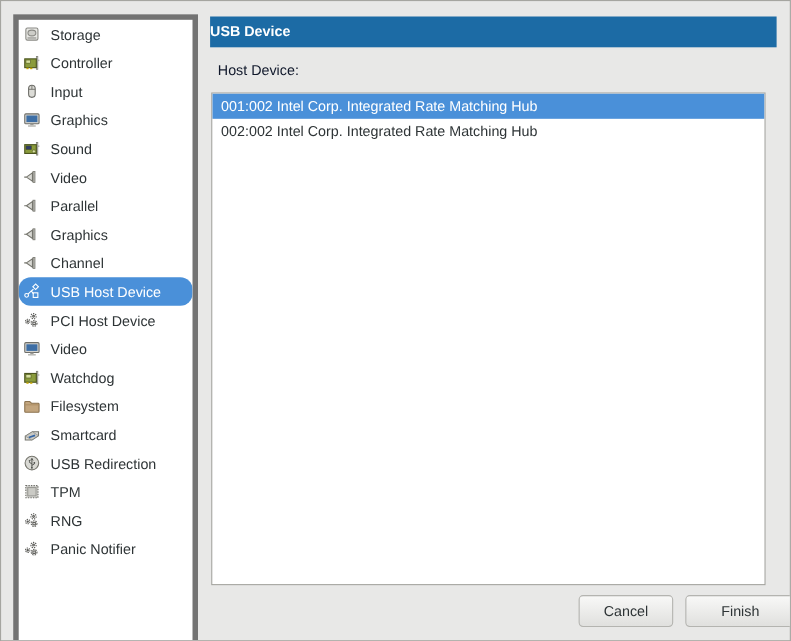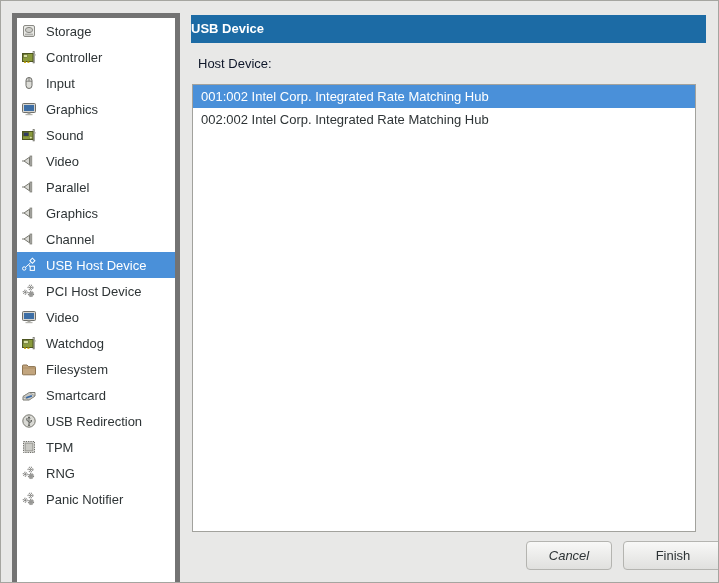--- a/index.html
+++ b/index.html
@@ -15,21 +15,21 @@
   }
   .side-row{
     display:flex;align-items:center;height:26px;cursor:default;
     color:#2e3436;font-size:13px;white-space:nowrap;
   }
   .side-row .icon{
     width:16px;height:16px;margin-left:4px;margin-right:9px;flex:0 0 16px;
     color:#5c5c58;display:inline-block;
   }
   .side-row .icon svg{width:16px;height:16px;display:block;}
-  .side-row.selected{background:var(--selection-bg,#4a90d9);color:#ffffff;}
+  .side-row.selected{background:var(--selection-bg,#4a90d9);color:#ffffff;border-radius:11px;}
   .side-row.selected .icon{color:#ffffff;}
   
   .panel-header{
     position:absolute;left:190px;top:14px;width:515px;height:28px;box-sizing:border-box;
     background:var(--header-bg,#1c6ba5);color:#ffffff;font-size:13px;font-weight:bold;
     line-height:28px;
   }
   .host-label{
     position:absolute;left:197px;top:55px;font-size:13px;color:#0f172a;
   }
@@ -43,21 +43,21 @@
     padding-left:8px;white-space:nowrap;cursor:default;
   }
   .device-row.selected{background:var(--selection-bg,#4a90d9);color:#ffffff;}
   
   .btn{
     position:absolute;top:540px;height:29px;box-sizing:border-box;
     font-family:inherit;font-size:13px;color:#2e3436;
     background:linear-gradient(to bottom,#f8f8f7,#e0e0de);
     border:1px solid #b4b4b0;border-radius:4px;cursor:default;
   }
-  .btn-cancel{left:525px;width:86px;font-style:italic;}
+  .btn-cancel{left:525px;width:86px;}
   .btn-finish{left:622px;width:100px;}
 </style>
 </head>
 <body>
 
 <div class="window">
   <div class="sidebar" id="sidebar">
       <div class="side-row">
     <span class="icon">
           <svg viewBox="0 0 16 16">

